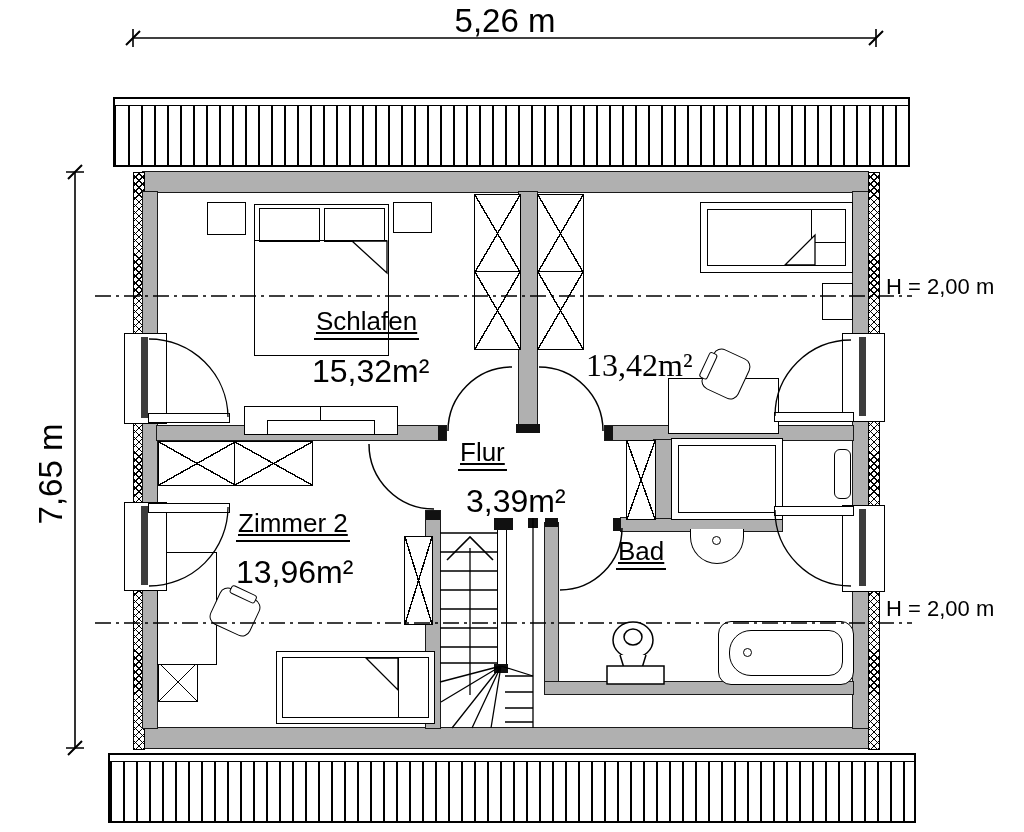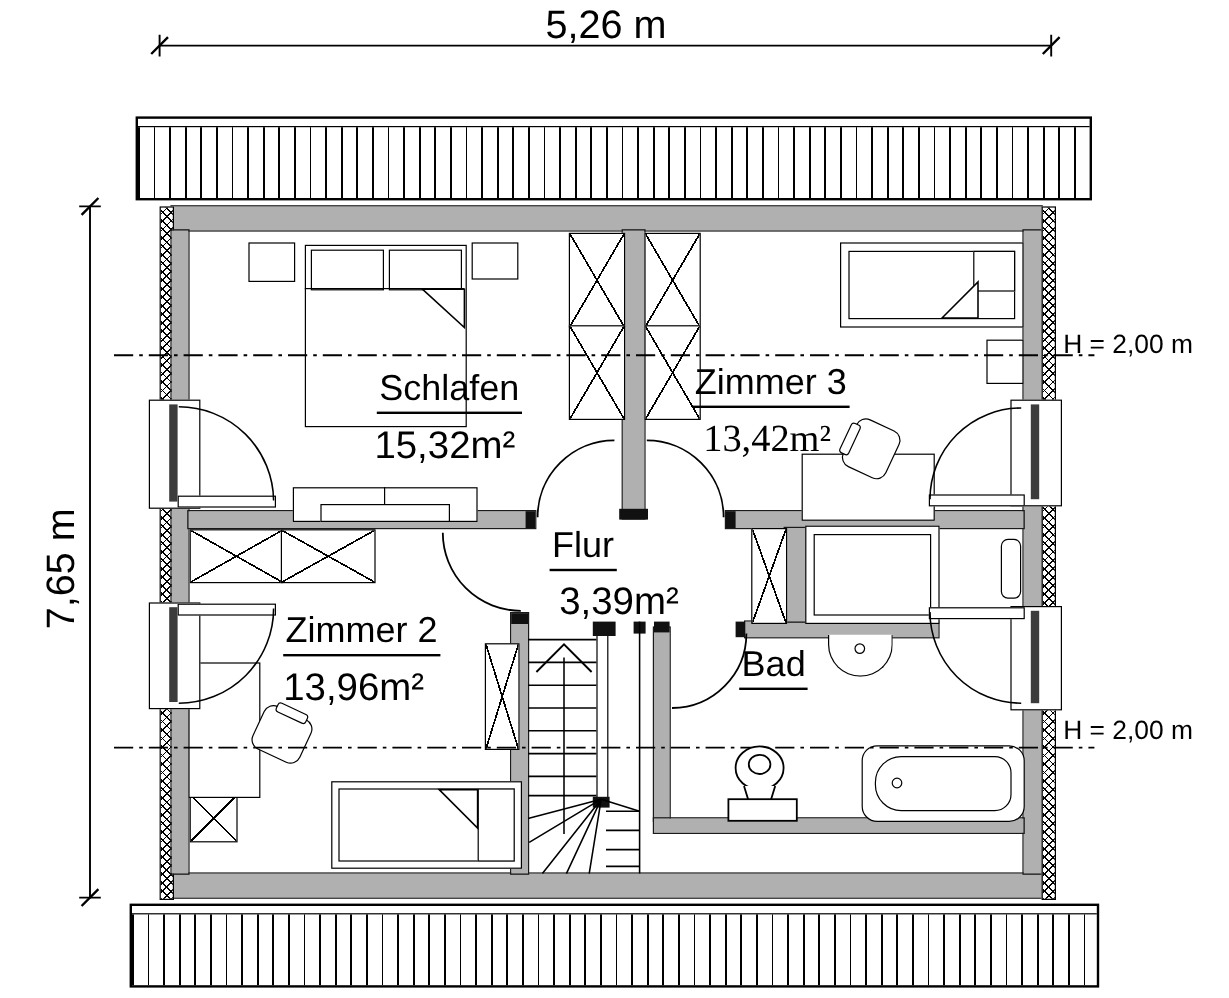--- a/index.html
+++ b/index.html
@@ -14,21 +14,21 @@
       repeating-linear-gradient(-45deg,#000 0 1px,transparent 1px 5px);}
   .roof{position:absolute;border:2px solid #000;background:#fff;}
   .roof-in{position:absolute;left:0;right:0;bottom:0;top:6px;border-top:1.5px solid #000;
       background:repeating-linear-gradient(90deg,#000 0 1.5px,transparent 1.5px 13px);}
   .box{position:absolute;background:#fff;border:1.5px solid #000;}
   .thin{border-width:1.2px;}
   .xbox{position:absolute;background-color:#fff;border:1.5px solid #000;background-image:
      linear-gradient(to top right,transparent calc(50% - 0.7px),#000 calc(50% - 0.7px),#000 calc(50% + 0.7px),transparent calc(50% + 0.7px)),
      linear-gradient(to bottom right,transparent calc(50% - 0.7px),#000 calc(50% - 0.7px),#000 calc(50% + 0.7px),transparent calc(50% + 0.7px));}
   .glz{position:absolute;background:#3c3c3c;}
-  .room-name{position:absolute;font-size:30px;line-height:1.05;border-bottom:2.5px solid #000;padding:0 2px 3px 2px;white-space:nowrap;}
+  .room-name{position:absolute;font-size:26px;line-height:1.05;border-bottom:2.5px solid #000;padding:0 2px 3px 2px;white-space:nowrap;text-decoration:underline;}
   .room-area{position:absolute;font-size:32px;line-height:1.05;white-space:nowrap;}
   .dim-text{position:absolute;font-size:33px;white-space:nowrap;}
   .h-text{position:absolute;font-size:22px;white-space:nowrap;}
   .chair{position:absolute;background:#fff;border:1.6px solid #000;border-radius:9px;}
   .chair .back{position:absolute;left:-5px;top:7px;width:7px;height:26px;background:#fff;border:1.6px solid #000;border-radius:3px;}
 </style>
 </head>
 <body>
 
 <div id="plan">
@@ -177,21 +177,20 @@
     <path d="M785,265 L815,235 V265 Z" fill="#fff" stroke-width="1.3"></path>
     <path d="M366,658 L398,690 V658 Z" fill="#fff" stroke-width="1.3"></path>
   </svg>
 
   <div class="dim-text" style="left:420px;top:2px;width:170px;text-align:center;">5,26 m</div>
   <div class="dim-text" style="left:-14px;top:455px;width:130px;text-align:center;transform:rotate(-90deg);">7,65 m</div>
 
   <div class="room-name" style="left:314px;top:308px;">Schlafen</div>
   <div class="room-area" style="left:312px;top:355px;">15,32m²</div>
 
-  <div class="room-name" style="left:577px;top:303px;">Zimmer 3</div>
   <div class="room-area" style="left:586px;top:349px;font-family:Liberation Serif, serif;">13,42m²</div>
 
   <div class="room-name" style="left:458px;top:439px;">Flur</div>
   <div class="room-area" style="left:466px;top:485px;">3,39m²</div>
 
   <div class="room-name" style="left:236px;top:510px;">Zimmer 2</div>
   <div class="room-area" style="left:236px;top:556px;">13,96m²</div>
 
   <div class="room-name" style="left:616px;top:538px;">Bad</div>
 

